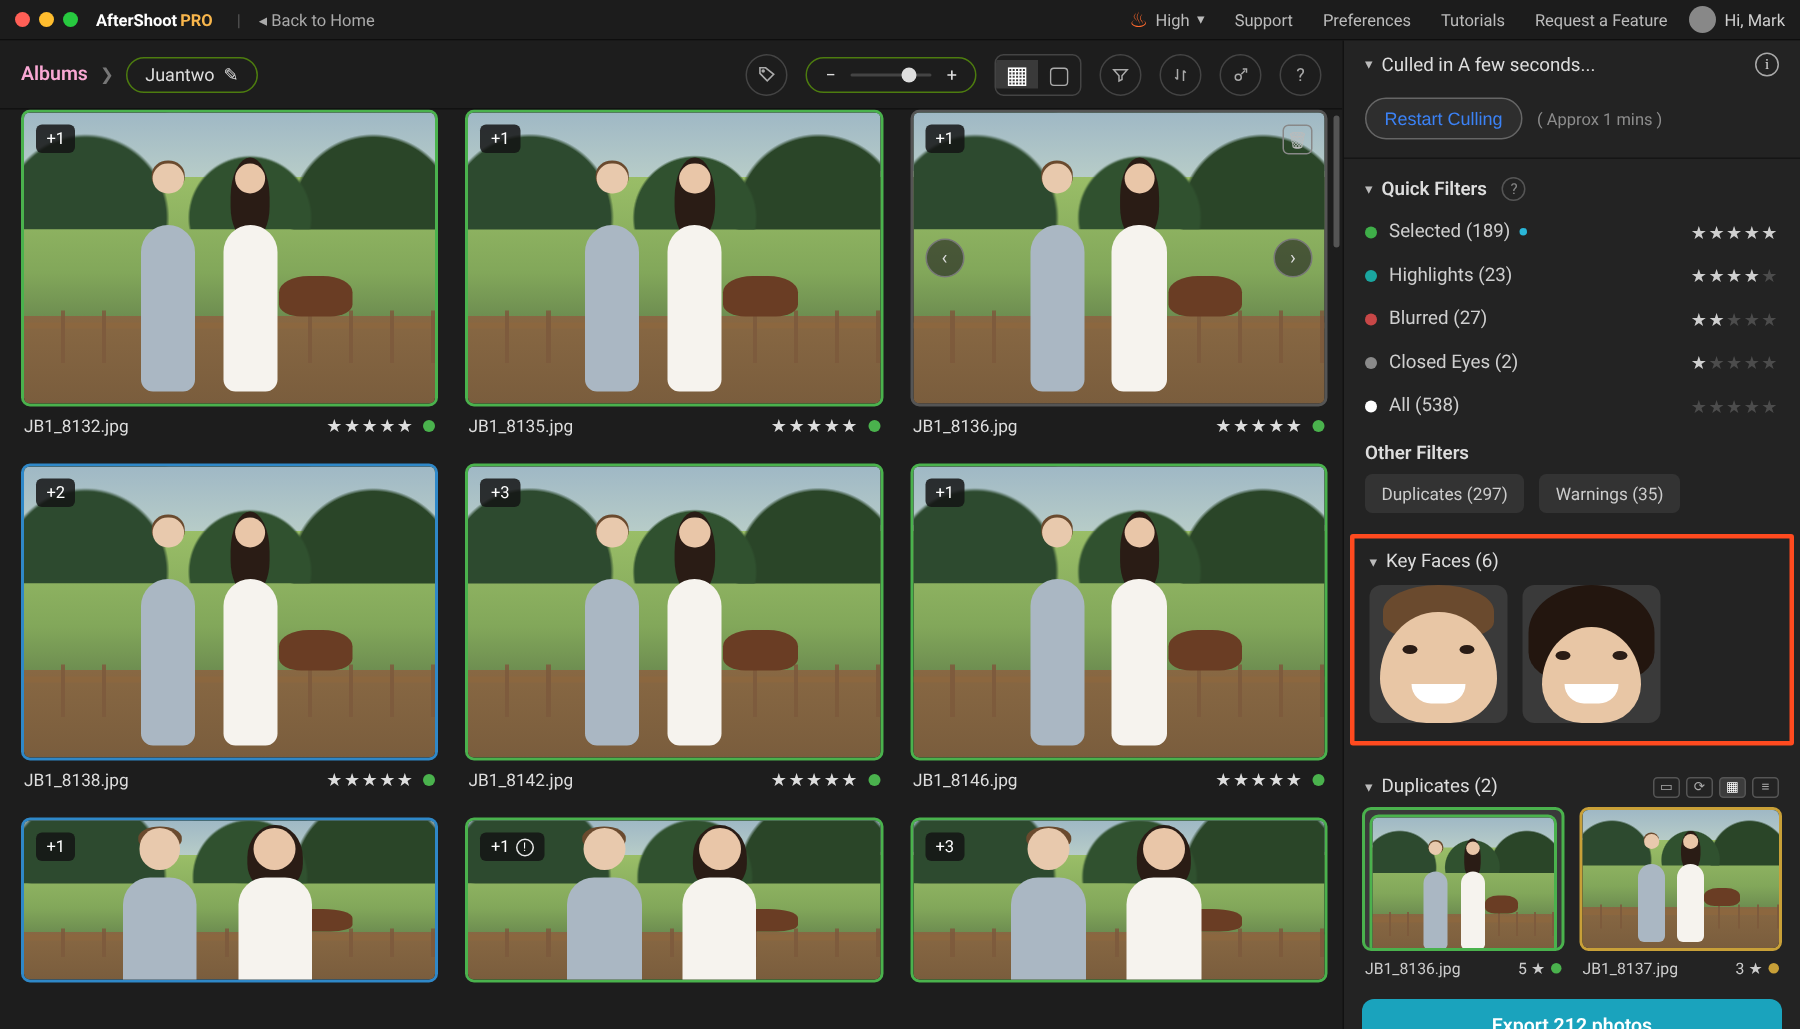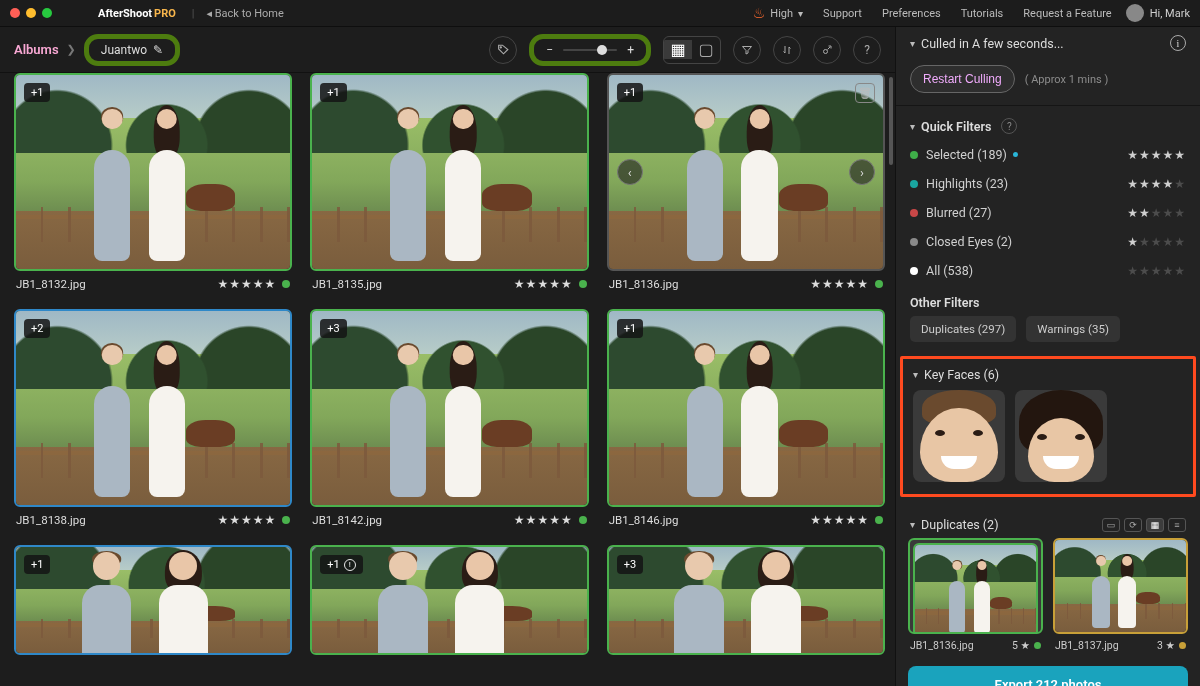--- a/index.html
+++ b/index.html
@@ -4,39 +4,39 @@
 <style>
   * { box-sizing: border-box; margin: 0; padding: 0; }
   html, body { width: 1200px; height: 686px; overflow: hidden; font-family: -apple-system, "Segoe UI", Roboto, Helvetica, Arial, sans-serif; background:#1d1d1d; color:#cfcfcf; }
   body { display:flex; flex-direction:column; }
 
   
   .menubar { height:27px; background:#1c1c1c; display:flex; align-items:center; font-size:11px; padding:0 10px; border-bottom:1px solid #0e0e0e; }
   .traffic { display:flex; gap:6px; margin-right:12px;}
   .tl { width:10px; height:10px; border-radius:50%; }
   .tl.red{background:#ff5f56;} .tl.yellow{background:#ffbd2e;} .tl.green{background:#27c93f;}
-  .brand { font-weight:700; color:#fff; margin-right:4px;margin-left:34px;}
+  .brand { font-weight:700; color:#fff; margin-right:4px;}
   .brand .pro { color:#f8b64c; font-weight:700; margin-left:2px;}
   .menubar .divider { margin:0 12px; color:#555;}
   .menubar .backhome { color:#aaa; cursor:pointer; }
   .menubar .spacer { flex:1; }
   .menubar .mitem { margin-left:20px; color:#bbb; cursor:pointer; display:flex; align-items:center; gap:5px;}
   .hot { color:#ff6a2e; font-size:14px;}
   .avatar { width:18px; height:18px; border-radius:50%; background:#888; margin-left:14px; margin-right:6px;}
 
   
   .app { flex:1; display:flex; min-height:0; }
 
   .main { flex:1; display:flex; flex-direction:column; background:#1d1d1d; min-width:0; }
 
   .toolbar { height:46px; display:flex; align-items:center; padding:0 14px; gap:12px; border-bottom:1px solid #111;}
   .crumbs { display:flex; align-items:center; gap:8px; font-size:13px;}
   .crumbs .albums { color:#f9a8d4; font-weight:600; }
   .crumbs .chev { color:#777; font-size:11px;}
-  .pill { border:5px solid #4d7c0f; border-radius:14px; padding:4px 12px; display:flex; align-items:center; gap:6px; font-size:12px; color:#ddd;}
+  .pill { border:1px solid #4d7c0f; border-radius:14px; padding:4px 12px; display:flex; align-items:center; gap:6px; font-size:12px; color:#ddd;}
   .toolbar .spacer{flex:1;}
   .circlebtn{ width:28px; height:28px; border:1px solid #444; border-radius:50%; display:flex; align-items:center; justify-content:center; color:#aaa; cursor:pointer; font-size:12px;}
   .slider { width:54px; height:2px; background:#444; position:relative; border-radius:2px;}
   .slider .knob{ position:absolute; top:-4px; left:34px; width:10px; height:10px; background:#ddd; border-radius:50%;}
   .segbtn{ border:1px solid #444; border-radius:6px; height:28px; display:flex; align-items:center; overflow:hidden;}
   .segbtn span{ width:28px; display:flex; align-items:center; justify-content:center; color:#aaa; cursor:pointer;}
   .segbtn span.active{ background:#3a3a3a; color:#fff;}
   .filterpill{ border:1px solid #444; border-radius:6px; height:28px; padding:0 10px; display:flex; align-items:center; gap:6px; color:#aaa; font-size:12px; cursor:pointer;}
 
   .countline{ padding:8px 14px 4px; font-size:12px; color:#ddd; font-weight:600;}
@@ -80,21 +80,21 @@
   .scene.close .person{ height:120%; bottom:-20%; width:30%;}
   .scene.close .man{left:18%;} .scene.close .woman{left:46%;}
 
   
   .sidebar{ width:305px; background:#232323; border-left:1px solid #111; display:flex; flex-direction:column; font-size:12.5px;}
   .srow{ padding:8px 14px;}
   .srow.header{ display:flex; align-items:center; gap:6px; color:#ddd;}
   .chevd{ font-size:10px; color:#bbb;}
   .info-i{ margin-left:auto; width:16px;height:16px;border:1.3px solid #aaa;border-radius:50%; display:flex;align-items:center;justify-content:center; font-size:10px; font-family:serif;}
   .restartrow{ display:flex; align-items:center; gap:10px; padding:6px 14px 12px; border-bottom:1px solid #151515;}
-  .restartbtn{ border:1px solid #666; background:#2e2e2e; color:#f0abfc; padding:6px 12px; border-radius:16px; font-size:12px; cursor:pointer;}
+  .restartbtn{ border:1px solid #666; background:#2e2e2e; color:#3b82f6; padding:6px 12px; border-radius:16px; font-size:12px; cursor:pointer;}
   .approx{ color:#8c8c8c; font-size:11px;}
   .qfrow{ display:flex; align-items:center; gap:6px; padding:12px 14px 6px;}
   .qhelp{ width:16px;height:16px;border:1px solid #555;border-radius:50%;color:#888; font-size:10px; display:flex;align-items:center;justify-content:center;margin-left:4px;}
   .filterline{ display:flex; align-items:center; padding:7px 14px; cursor:pointer;}
   .fdot{ width:8px;height:8px;border-radius:50%; margin-right:8px;}
   .fdot.green{background:#3fae49;} .fdot.teal{background:#1aa6a0;} .fdot.red{background:#c84747;} .fdot.grey{background:#8a8a8a;} .fdot.white{background:#fff;}
   .fstars{ margin-left:auto; font-size:12px; letter-spacing:1px;}
   .fstars .dim{color:#4c4c4c;}
   .bluepip{ width:5px;height:5px;border-radius:50%;background:#2ab6d8; margin-left:6px;}
   .oflabel{ padding:10px 14px 6px; font-weight:600; color:#ddd;}

